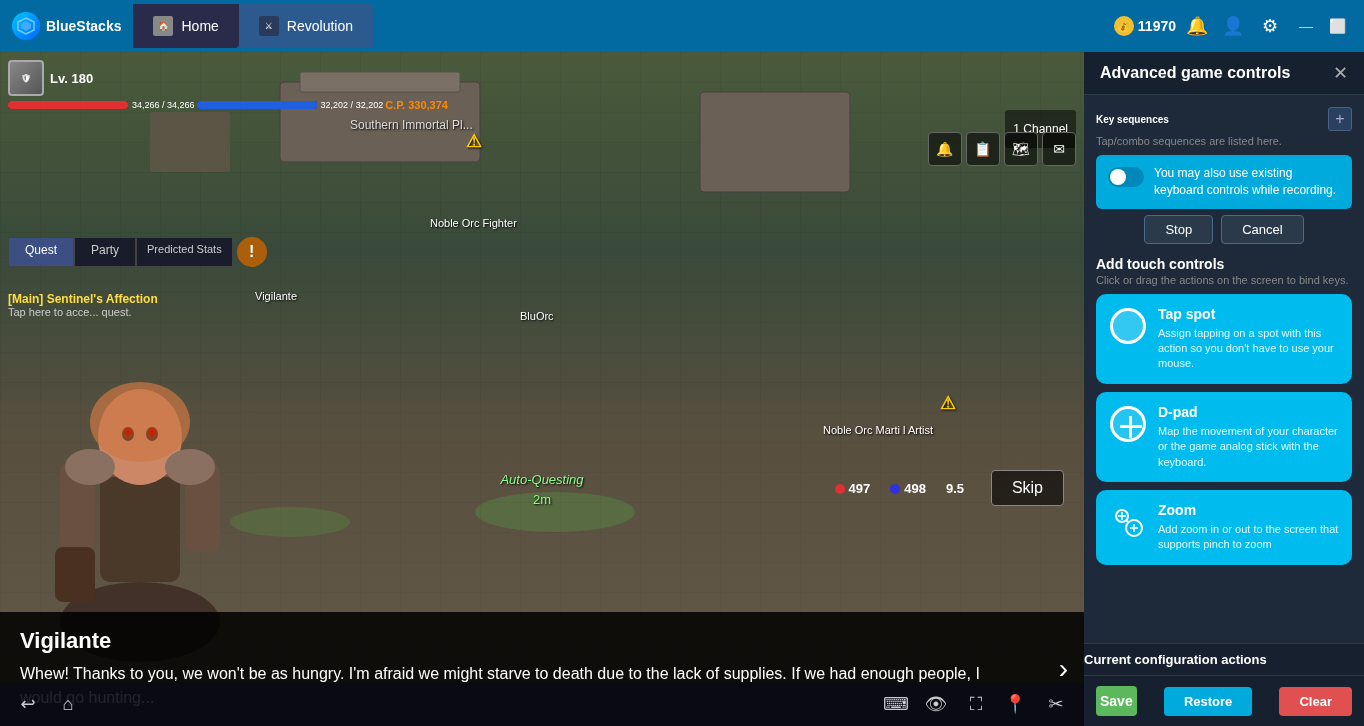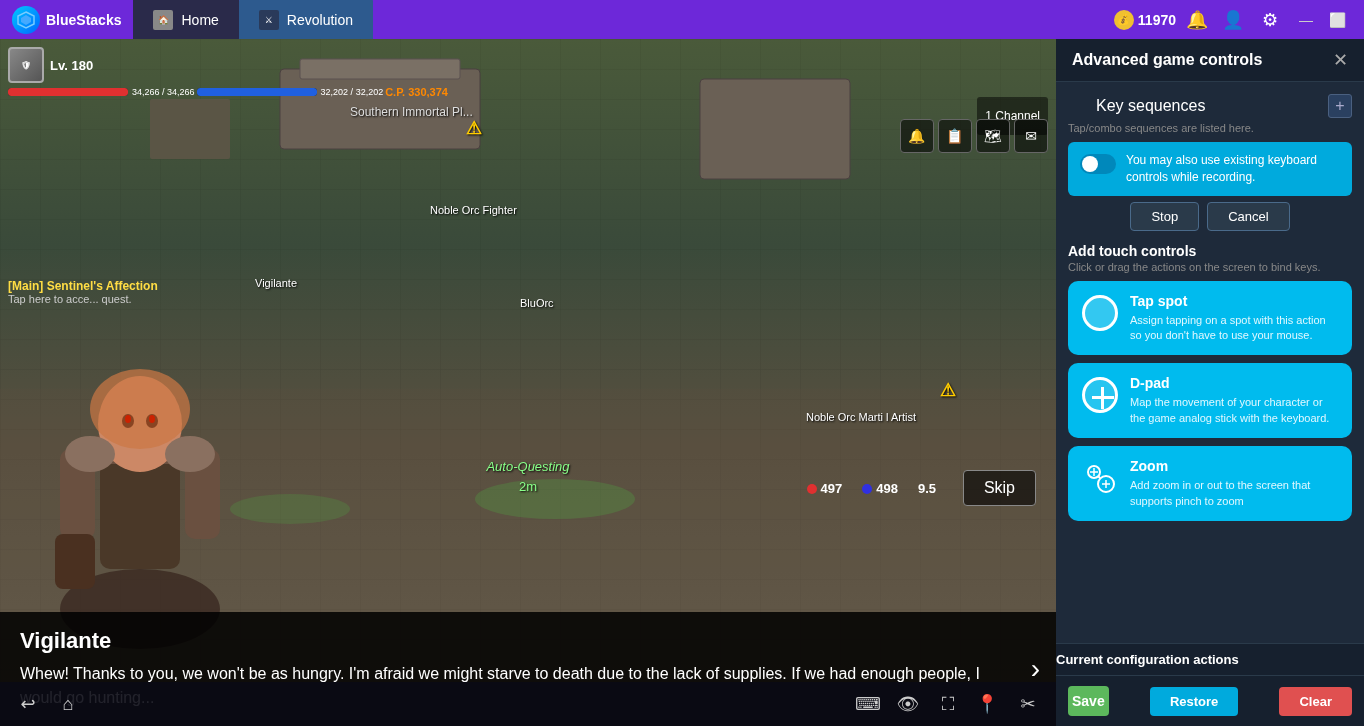--- a/index.html
+++ b/index.html
@@ -1,21 +1,21 @@
 <!DOCTYPE html>
 <html><head>
   <meta charset="utf-8">
   <style>
     * { margin: 0; padding: 0; box-sizing: border-box; }
     body { width: 1364px; height: 726px; overflow: hidden; font-family: 'Segoe UI', Arial, sans-serif; display: flex; flex-direction: column; }
 
     
     .top-bar {
-      height: 39px;
-      background: #6d28d9;
+      height: 52px;
+      background: #0369a1;
       display: flex;
       align-items: center;
       flex-shrink: 0;
     }
     .bluestacks-logo {
       display: flex; align-items: center; gap: 6px; padding: 0 12px;
       color: #fff; font-weight: bold; font-size: 14px;
     }
     .logo-icon {
       width: 28px; height: 28px;
@@ -181,21 +181,21 @@
     
     .bottom-toolbar {
       position: absolute; bottom: 0; left: 0; right: 0; height: 44px;
       background: rgba(10,10,20,0.9);
       display: flex; align-items: center; gap: 8px; padding: 0 12px;
     }
     .bottom-icon { width:32px; height:32px; display:flex; align-items:center; justify-content:center; color:#ccc; font-size:18px; cursor:pointer; }
 
     
     .right-panel {
-      width: 308px;
+      width: 280px;
       background: #1e2a3a;
       display: flex;
       flex-direction: column;
       flex-shrink: 0;
       color: #fff;
     }
 
     .panel-header {
       background: #16202e;
       padding: 10px 16px;
@@ -205,21 +205,21 @@
     .panel-title { font-size: 16px; font-weight: bold; color: #fff; }
     .close-btn { color: #aaa; font-size: 18px; cursor: pointer; }
 
     .panel-body { flex:1; overflow-y: auto; padding: 12px; display:flex; flex-direction:column; gap:12px; }
 
     
     .section-header {
       display: flex; align-items: center; justify-content: space-between;
       margin-bottom: 4px;
     }
-    .section-title { font-size: 16px; font-weight: normal; color: #fff; margin-left: 28px; }
+    .section-title { font-size: 10px; font-weight: bold; color: #fff; }
     .add-btn {
       width: 24px; height: 24px;
       background: #2a4060; border: 1px solid #4a6080;
       border-radius: 3px; display:flex; align-items:center; justify-content:center;
       color: #aac; font-size: 16px; cursor: pointer;
     }
     .section-subtitle { font-size: 11px; color: #888; margin-bottom: 8px; }
 
     
     .toggle-card {
@@ -447,30 +447,36 @@
       <div style="display:flex;gap:4px;">
         <div style="width:34px;height:34px;background:rgba(0,0,0,0.55);border:1px solid #666;border-radius:4px;display:flex;align-items:center;justify-content:center;color:#fff;font-size:14px;cursor:pointer;">🔔</div>
         <div style="width:34px;height:34px;background:rgba(0,0,0,0.55);border:1px solid #666;border-radius:4px;display:flex;align-items:center;justify-content:center;color:#fff;font-size:14px;cursor:pointer;">📋</div>
         <div style="width:34px;height:34px;background:rgba(0,0,0,0.55);border:1px solid #666;border-radius:4px;display:flex;align-items:center;justify-content:center;color:#fff;font-size:14px;cursor:pointer;">🗺</div>
         <div style="width:34px;height:34px;background:rgba(0,0,0,0.55);border:1px solid #666;border-radius:4px;display:flex;align-items:center;justify-content:center;color:#fff;font-size:14px;cursor:pointer;">✉</div>
       </div>
     </div>
 
     <div style="position:absolute;top:66px;left:350px;color:#ddd;font-size:12px;text-shadow:1px 1px 2px #000;">Southern Immortal Pl...</div>
 
+    <div class="quest-tabs">
+      <div class="quest-tab-btn active">Quest</div>
+      <div class="quest-tab-btn">Party</div>
+      <div class="predict-btn">Predicted Stats</div>
+      <div style="margin-left:4px;width:30px;height:30px;background:rgba(200,100,0,0.8);border-radius:50%;display:flex;align-items:center;justify-content:center;color:#fff;font-size:16px;font-weight:bold;">!</div>
+    </div>
 
     <div class="quest-info">
       <div class="quest-title">[Main] Sentinel's Affection</div>
       <div class="quest-sub">Tap here to acce... quest.</div>
     </div>
 
     <div class="name-tag" style="top:165px;left:430px;">Noble Orc Fighter</div>
     <div class="name-tag" style="top:238px;left:255px;">Vigilante</div>
     <div class="name-tag" style="top:258px;left:520px;">BluOrc</div>
-    <div class="name-tag" style="top:372px;right:140px;">Noble Orc Marti l Artist</div>
+    <div class="name-tag" style="top:372px;right:151px;">Noble Orc Marti l Artist</div>
 
     <div class="auto-quest">Auto-Questing</div>
     <div class="distance-text">2m</div>
 
     <div class="exclaim" style="top:340px;left:940px;">⚠</div>
 
     <div class="combat-values">
       <div class="combat-val">
         <div class="dot" style="background:#e03030;"></div>
         <span>497</span>

